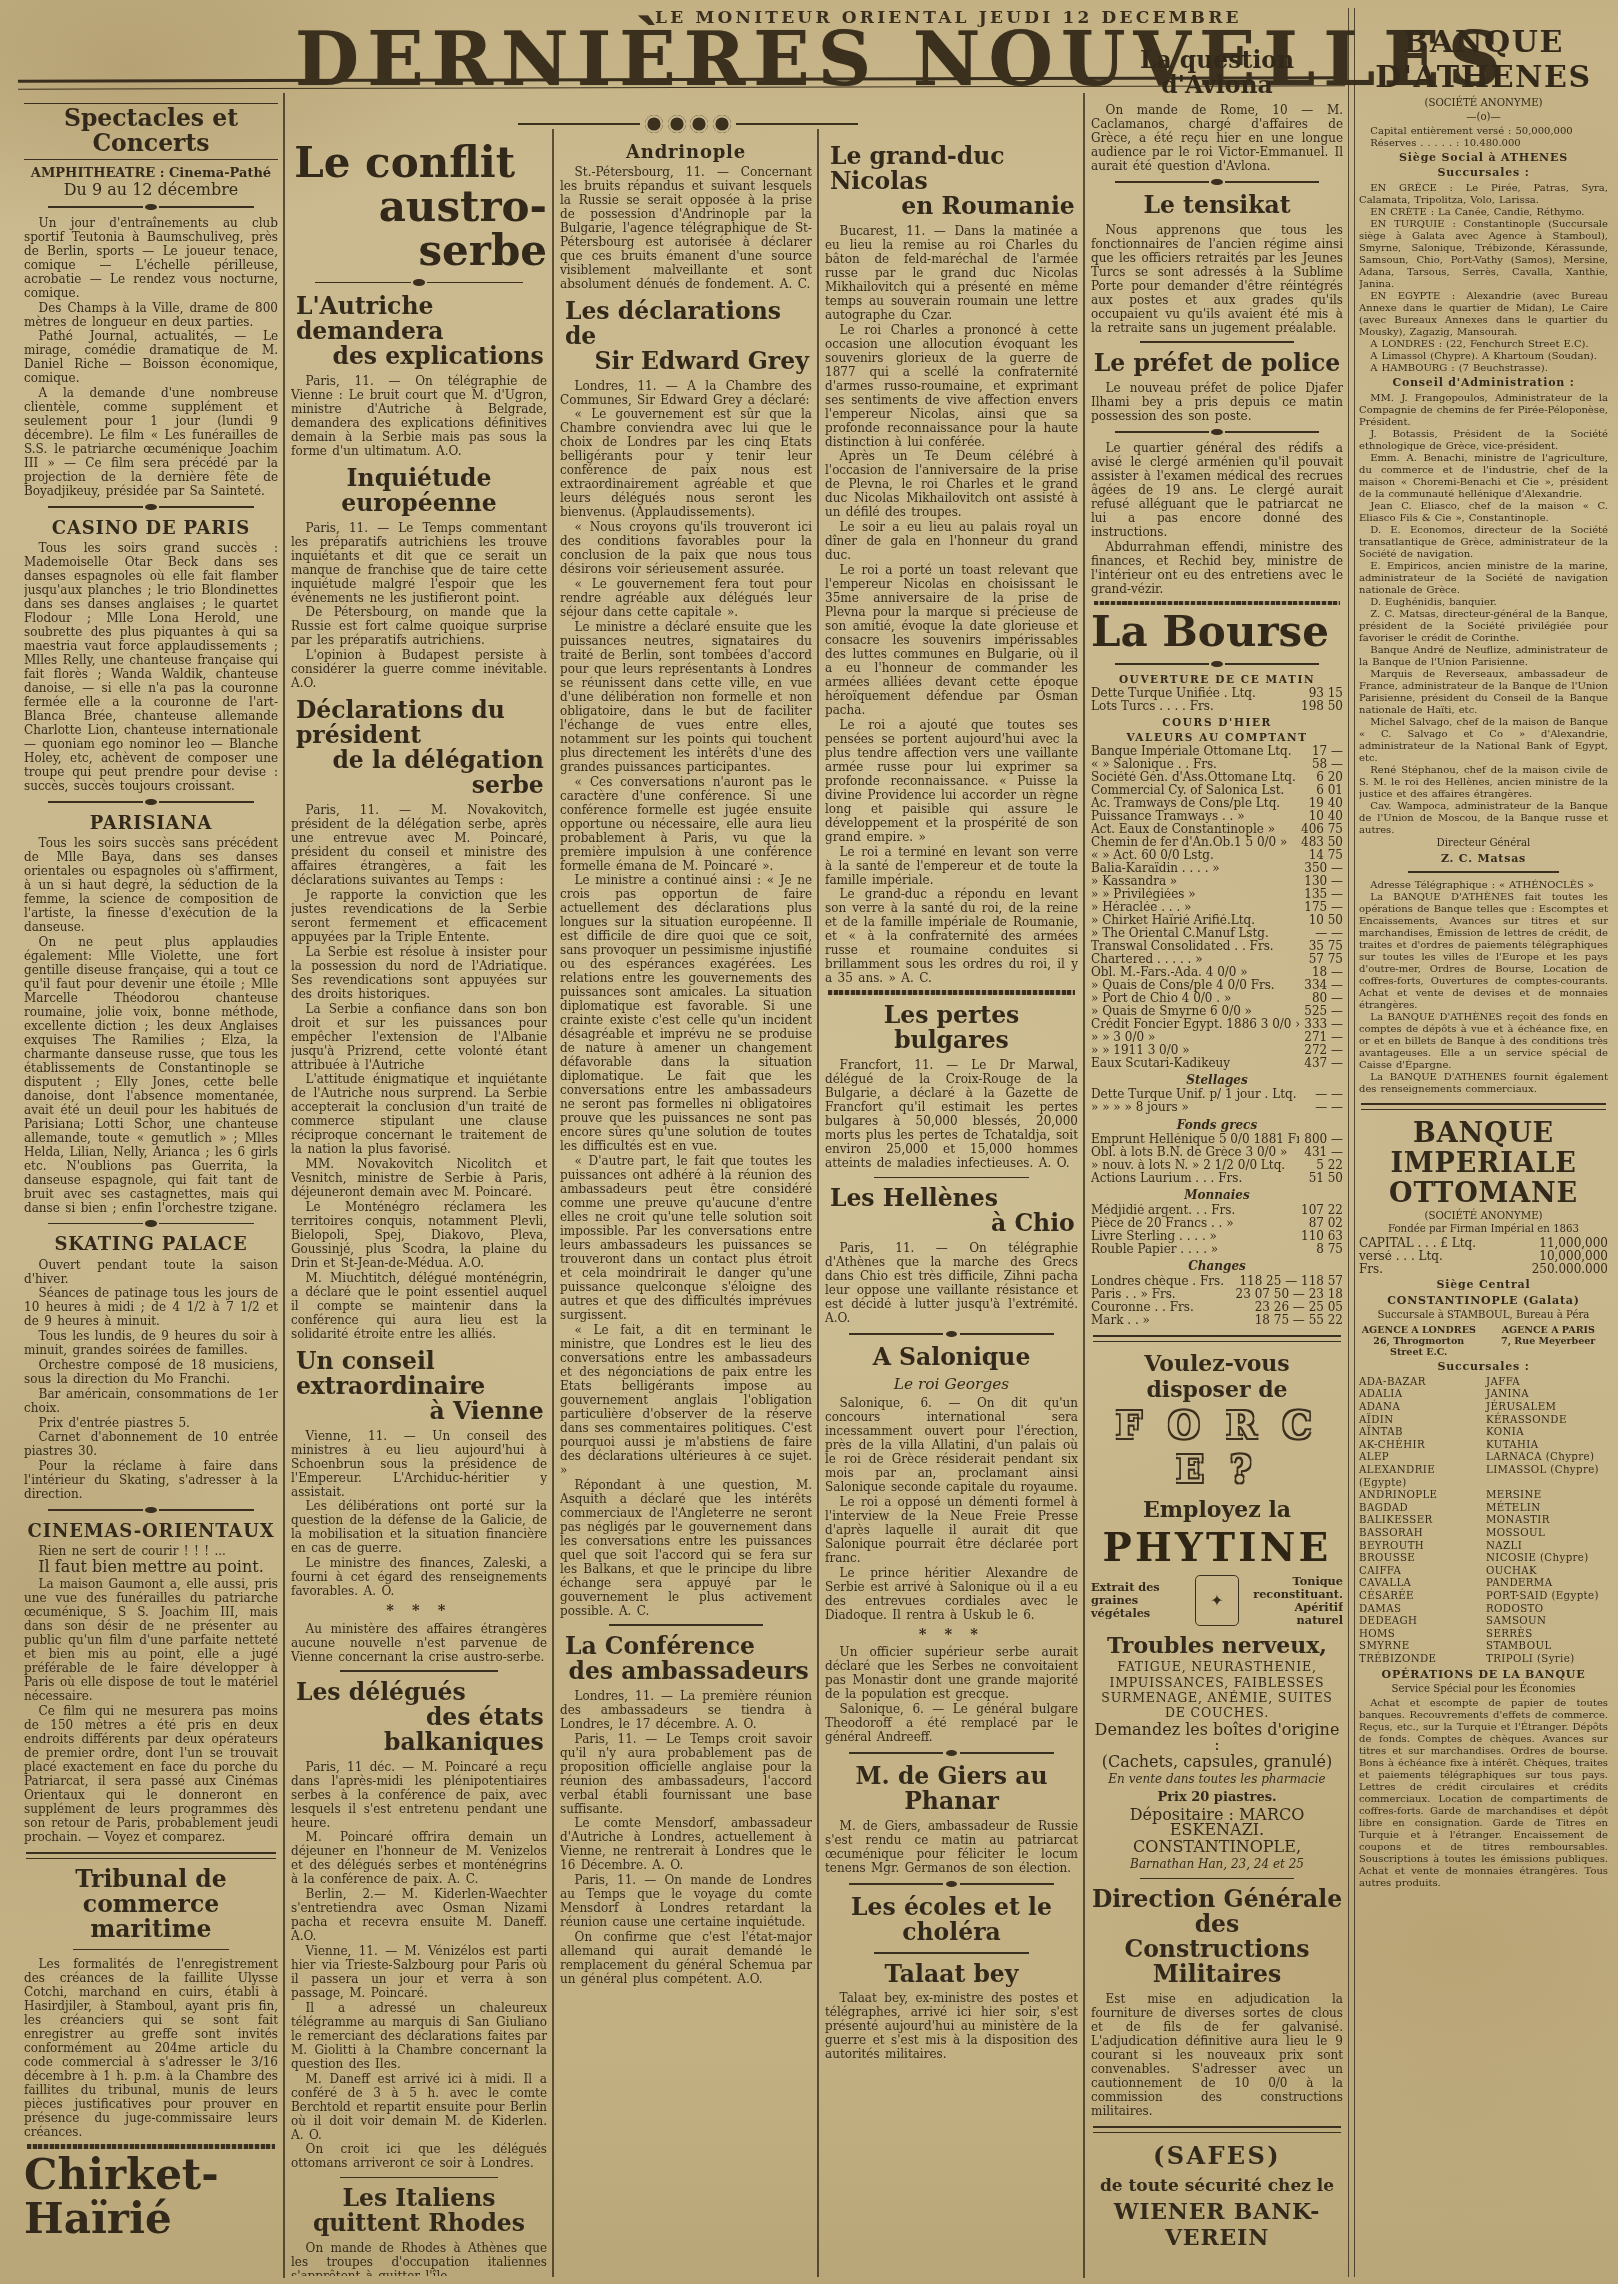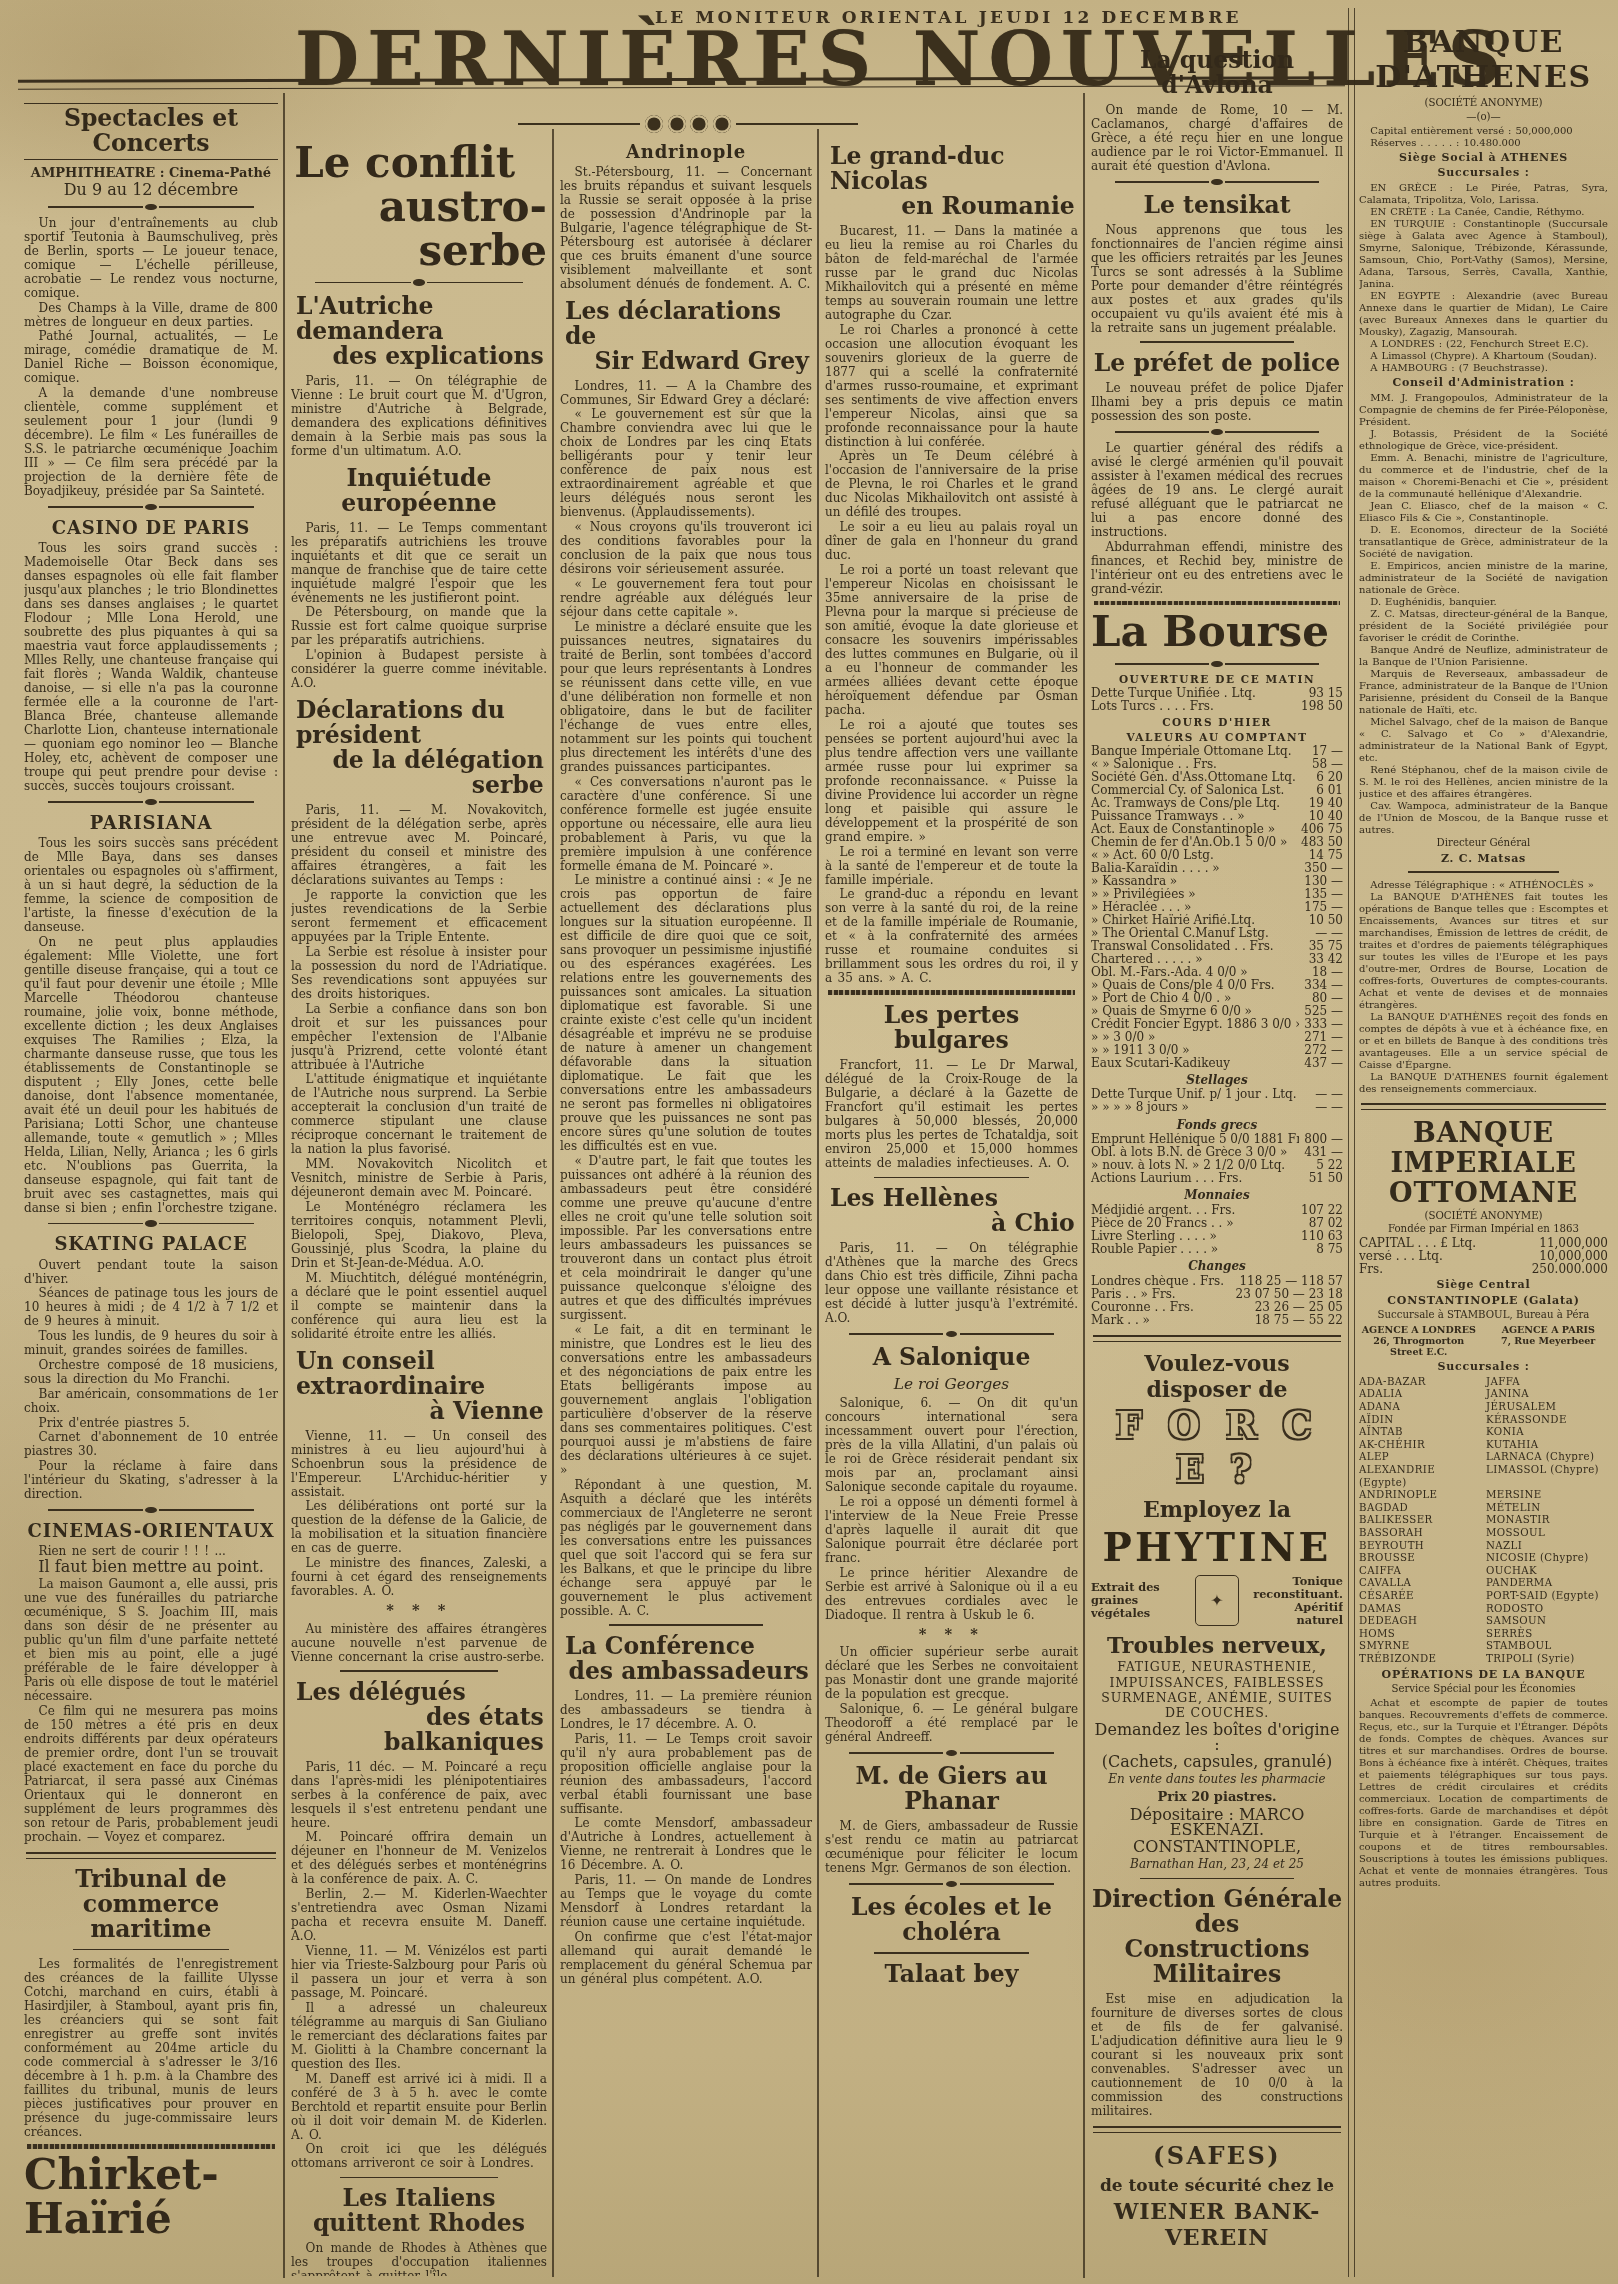--- a/index.html
+++ b/index.html
@@ -313,20 +313,21 @@
         <div class="mid"></div>
         <div class="bar"></div>
       </div>
       <div class="h2">
         <div class="ln">Les écoles et le choléra</div>
       </div>
       <div class="hr"></div>
       <div class="h2">
         <div class="ln">Talaat bey</div>
       </div>
+      <p class="p">Talaat bey, ex-ministre des postes et télégraphes, arrivé ici hier soir, s'est présenté aujourd'hui au ministère de la guerre et s'est mis à la disposition des autorités militaires.</p>
     </div>
   <div class="col" style="left:1091px;top:40px;width:252px;height:2235px;">
       <div class="h2">
         <div class="ln">La question d'Avlona</div>
       </div>
       <p class="p">On mande de Rome, 10 — M. Caclamanos, chargé d'affaires de Grèce, a été reçu hier en une longue audience par le roi Victor-Emmanuel. Il aurait été question d'Avlona.</p>
       <div class="rule">
         <div class="bar"></div>
         <div class="mid"></div>
         <div class="bar"></div>
@@ -426,21 +427,21 @@
       <div class="brow">
         <span class="bl">»   The Oriental C.Manuf Lstg.</span>
         <span class="bv">— —</span>
       </div>
       <div class="brow">
         <span class="bl">Transwal Consolidated .  . Frs.</span>
         <span class="bv">35 75</span>
       </div>
       <div class="brow">
         <span class="bl">Chartered .  .  .  .  .  »</span>
-        <span class="bv">33 42</span>
+        <span class="bv">57 75</span>
       </div>
       <div class="brow">
         <span class="bl">Obl. M.-Fars.-Ada. 4 0/0   »</span>
         <span class="bv">18 —</span>
       </div>
       <div class="brow">
         <span class="bl">»  Quais de Cons/ple 4 0/0 Frs.</span>
         <span class="bv">334 —</span>
       </div>
       <div class="brow">

